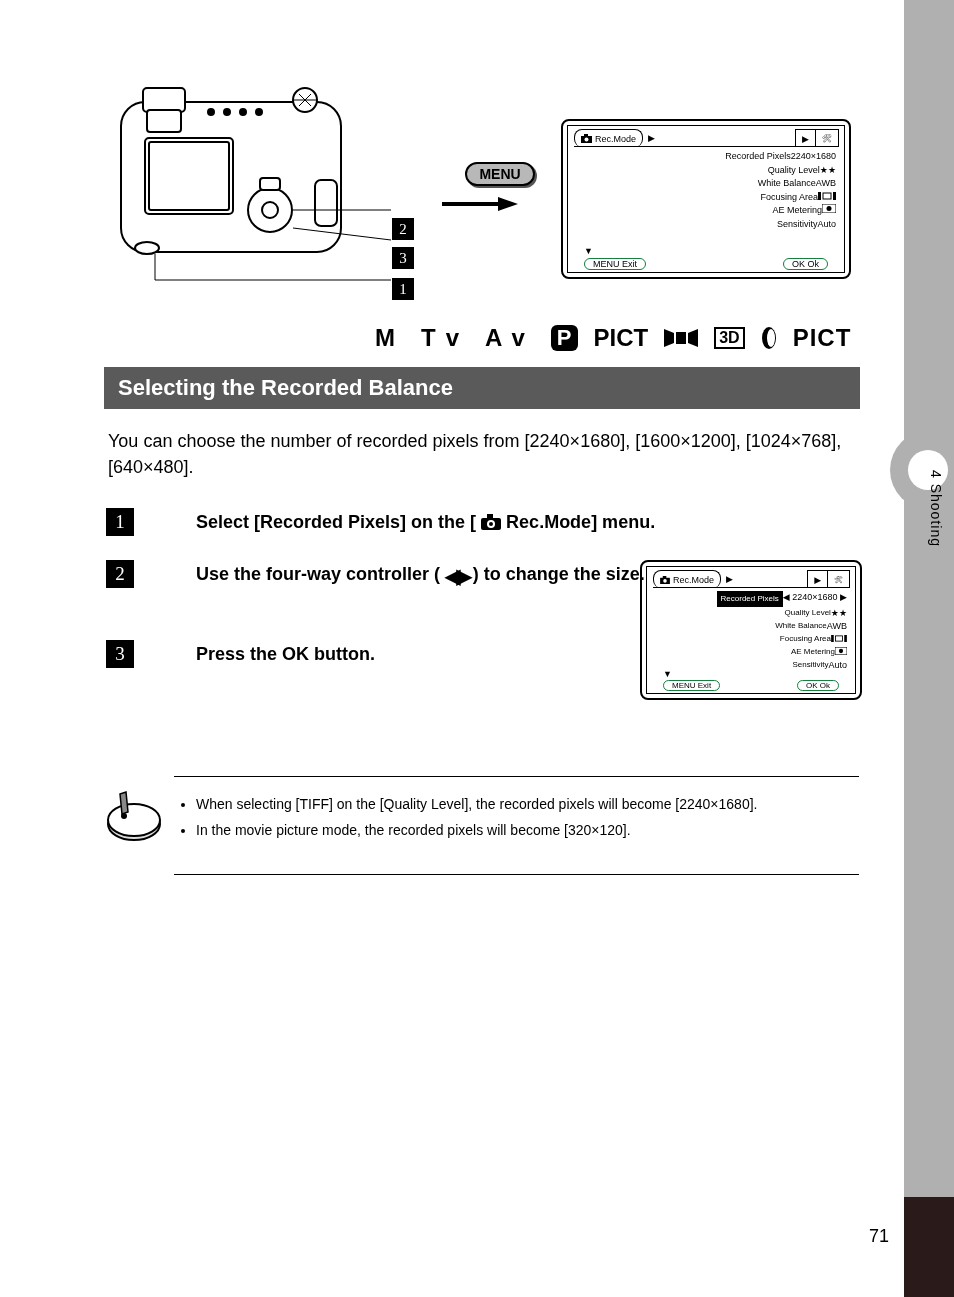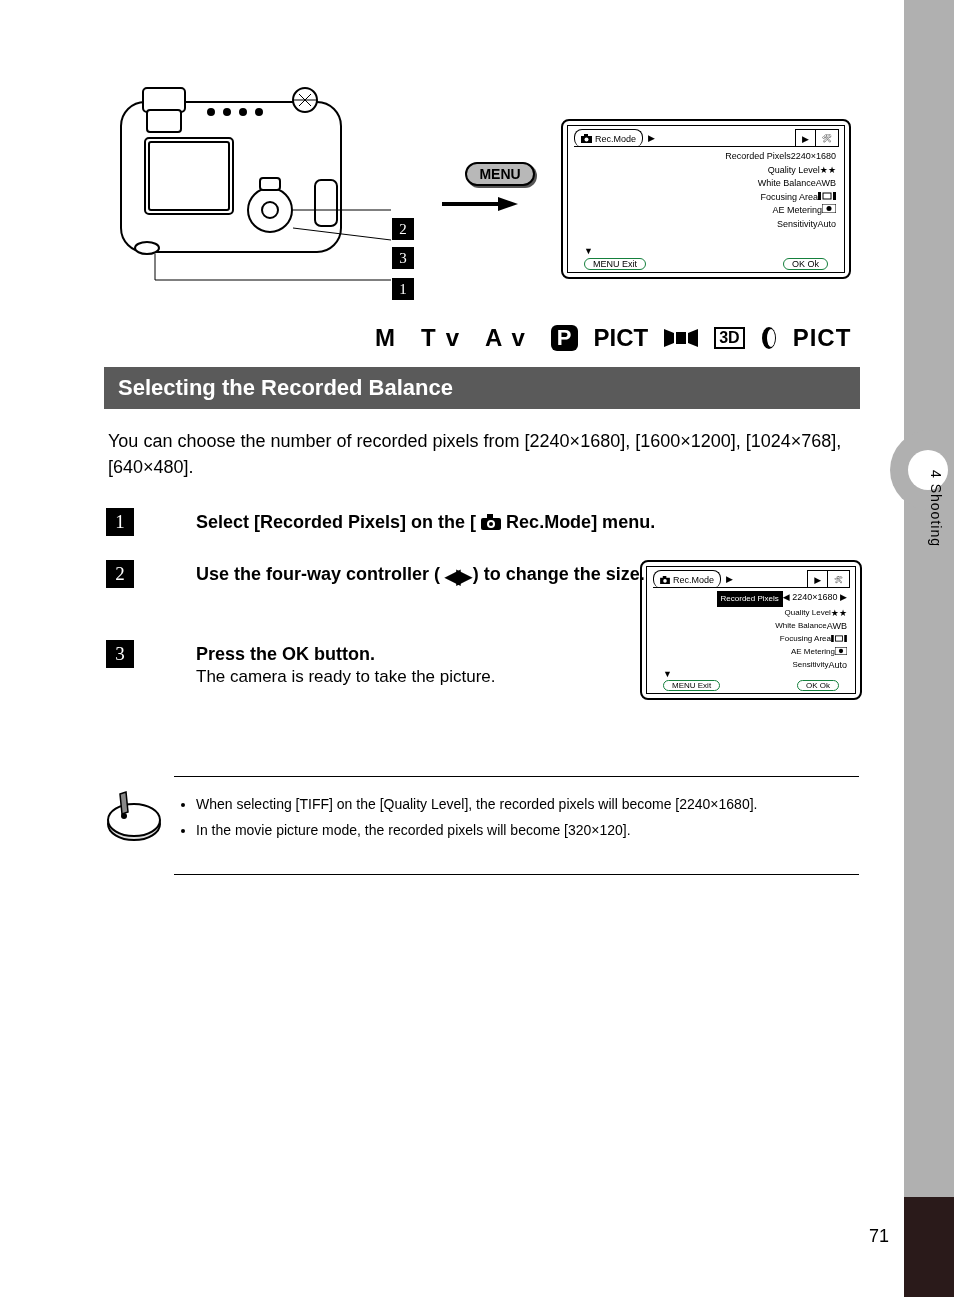--- a/index.html
+++ b/index.html
@@ -438,21 +438,20 @@
 <div class="step-num" style="left:106px; top:560px;">2</div>
 <div class="step-text" style="top:562px; width:470px;">
   <span>Use the four-way controller (</span>
   <span class="lr-icon">◀▶</span>
   <span>) to change the size.</span>
 </div>
 
 <div class="step-num" style="left:106px; top:640px;">3</div>
 <div class="step-text" style="top:642px; width:470px;">
   <span>Press the OK button.</span>
-  <div class="step-sub">The camera is ready to take the picture.</div>
 </div>
 
 <div class="lcd2">
   <div class="lcd-frame">
     <div class="lcd-inner">
       <div class="lcd-tabs">
         <div class="lcd-tab first">
           <svg width="10" height="8" viewBox="0 0 11 9">
               <rect x="0" y="2" width="11" height="7" fill="#000"></rect>
               <rect x="3" y="0" width="4" height="3" fill="#000"></rect>

